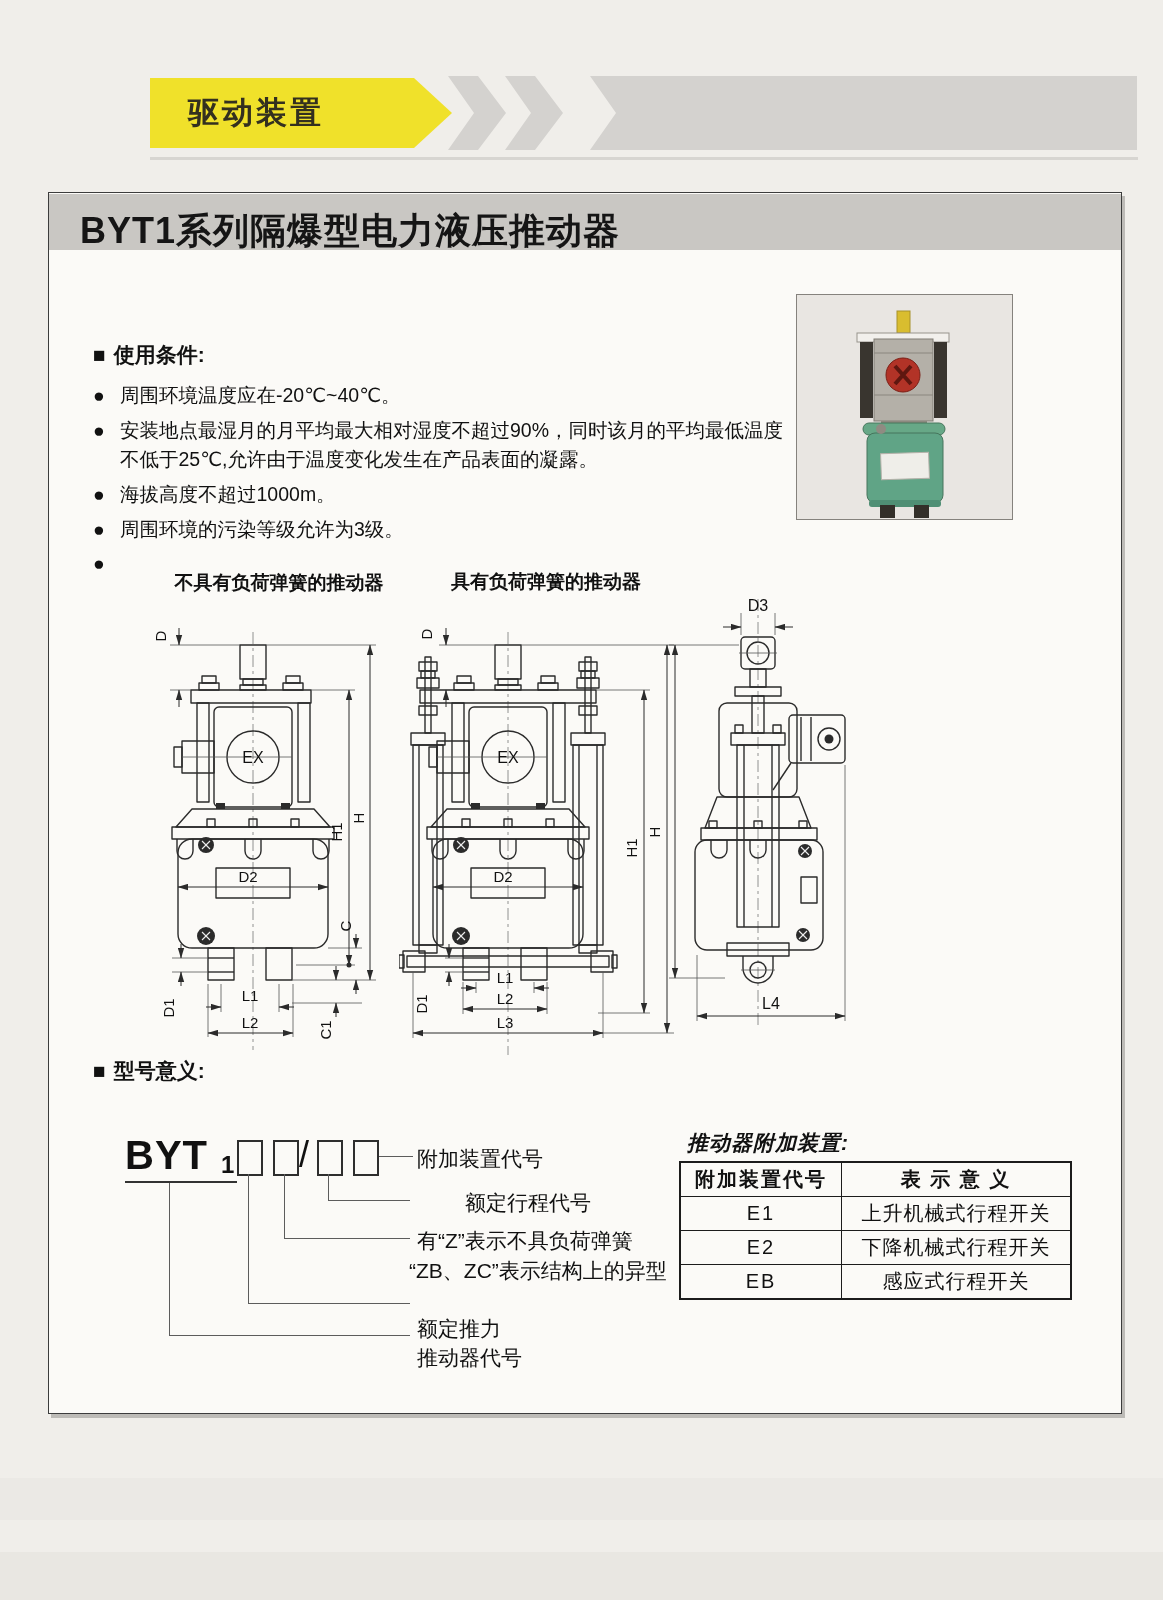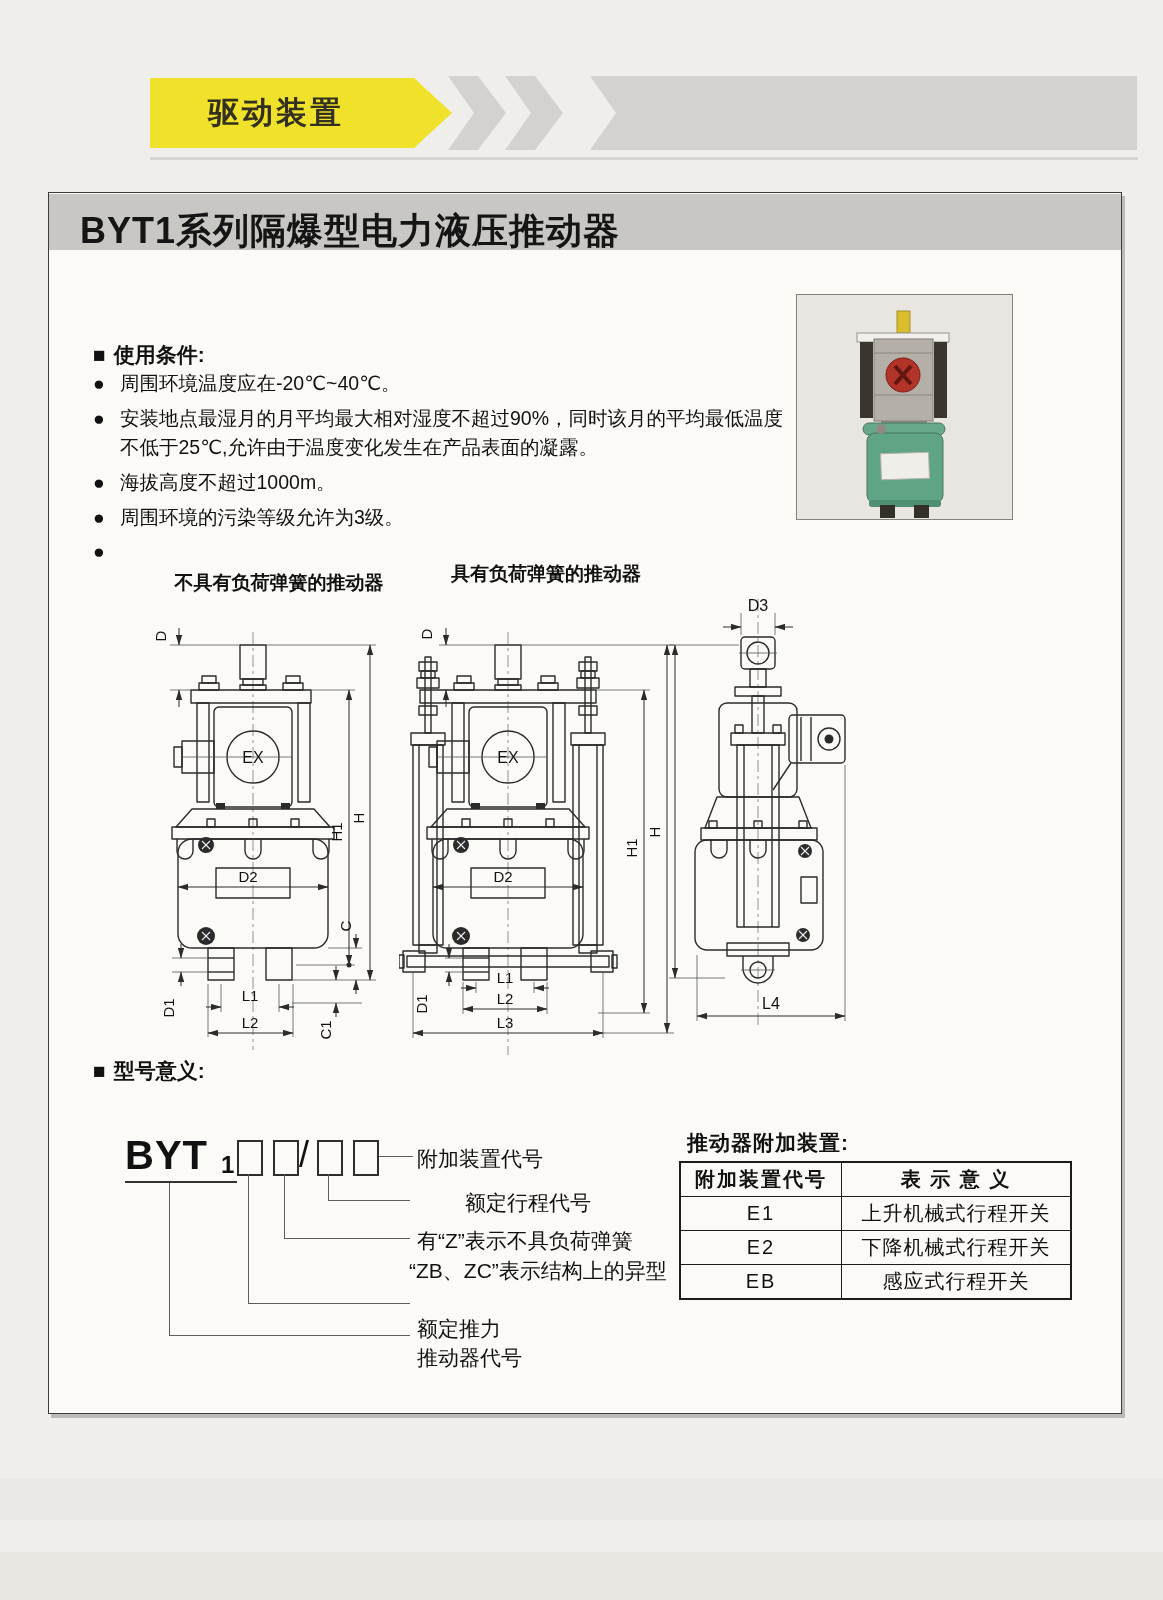--- a/index.html
+++ b/index.html
@@ -9,34 +9,34 @@
   
   .chev-gray{position:absolute;background:#d4d2cf;}
   .chev1{left:448px;top:76px;width:58px;height:74px;
          clip-path:polygon(0 0,30px 0,100% 50%,30px 100%,0 100%,26px 50%);}
   .chev2{left:505px;top:76px;width:58px;height:74px;
          clip-path:polygon(0 0,30px 0,100% 50%,30px 100%,0 100%,26px 50%);}
   .chev-band{left:562px;top:76px;width:575px;height:74px;
          clip-path:polygon(28px 0,100% 0,100% 100%,28px 100%,54px 50%,28px 0);}
   .yellow-arrow{position:absolute;left:150px;top:78px;width:302px;height:70px;background:#f0e12a;
          clip-path:polygon(0 0,calc(100% - 38px) 0,100% 50%,calc(100% - 38px) 100%,0 100%);}
-  .yellow-arrow span{display:block;padding-left:58px;line-height:70px;
+  .yellow-arrow span{display:block;padding-left:38px;line-height:70px;
          font-size:31px;font-weight:bold;color:#33301f;letter-spacing:3px;}
   .band-underline{position:absolute;left:150px;top:157px;width:988px;height:3px;background:#d7d5d1;}
   
   #cbox{position:absolute;left:48px;top:192px;width:1072px;height:1220px;background:#fbfaf7;
         border:1.5px solid #3c3c3c;box-shadow:3px 4px 0 #bdbbb7;}
   #titlebar{position:absolute;left:0;top:1px;width:100%;height:56px;background:#c9c7c3;}
   #titlebar .t{padding-left:31px;line-height:73px;font-size:36px;font-weight:bold;color:#151515;letter-spacing:1px;}
   
   #photo{position:absolute;left:747px;top:101px;width:215px;height:224px;background:#e9e6e2;
          border:1px solid #85827d;}
   
   #conds{position:absolute;left:44px;top:148px;width:700px;}
-  #conds .hd{font-size:21px;font-weight:bold;margin-bottom:0;}
+  #conds .hd{font-size:21px;font-weight:bold;margin-bottom:12px;}
   #conds .hd .sq{margin-right:8px;}
   #conds ul{list-style:none;margin:0;padding:0;}
   #conds li{position:relative;padding-left:27px;font-size:19.5px;line-height:1.52;margin-bottom:5px;font-weight:500;}
   #conds li .blt{position:absolute;left:0;top:0;}
   
   .cap{position:absolute;font-size:19px;font-weight:bold;text-align:center;}
   svg text{font-family:"Liberation Sans","DejaVu Sans",sans-serif;}
   .b{fill:none;stroke:#2b2b2b;stroke-width:1.4;stroke-linejoin:round;}
   .f{fill:#2b2b2b;stroke:none;}
   .ext{stroke:#555;stroke-width:0.8;fill:none;}
@@ -51,21 +51,21 @@
   #model-heading .sq{margin-right:8px;}
   .byt{left:76px;top:940px;font-size:40px;font-weight:bold;letter-spacing:1px;}
   .byt1{left:172px;top:958px;font-size:24px;font-weight:bold;}
   .mbox{width:22px;height:32px;border:2px solid #2e2e2e;top:947px;}
   .slash{left:250px;top:941px;font-size:36px;}
   .byt-underline{left:76px;top:988px;width:112px;border-top:2px solid #333;}
   .conn{border-left:1.2px solid #5c5c5c;border-bottom:1.2px solid #5c5c5c;}
   .dashline{border-top:1.5px solid #5c5c5c;}
   .callout{left:368px;font-size:21px;white-space:nowrap;}
   
-  #acc-title{left:638px;top:936px;font-size:21px;font-weight:bold;letter-spacing:1px;}
+  #acc-title{left:638px;top:936px;font-size:21px;font-weight:bold;letter-spacing:1px;font-style:italic;}
   #acc-table{position:absolute;left:630px;top:968px;border-collapse:collapse;background:#fbfaf7;}
   #acc-table td{border:1.5px solid #1c1c1c;height:33px;text-align:center;font-size:20px;padding:0 6px;}
   #acc-table tr td:first-child{width:148px;letter-spacing:2px;}
   #acc-table tr td:last-child{width:216px;letter-spacing:1px;}
   #acc-table tr.hrow td{font-weight:600;letter-spacing:2px;}
   #acc-table{border:2px solid #1c1c1c;}
 </style>
 </head>
 <body>
 
@@ -115,21 +115,21 @@
       <ul>
         <li><span class="blt">●</span><span>周围环境温度应在-20℃~40℃。</span></li>
         <li><span class="blt">●</span><span>安装地点最湿月的月平均最大相对湿度不超过90%，同时该月的平均最低温度不低于25℃,允许由于温度变化发生在产品表面的凝露。</span></li>
         <li><span class="blt">●</span><span>海拔高度不超过1000m。</span></li>
         <li><span class="blt">●</span><span>周围环境的污染等级允许为3级。</span></li>
         <li><span class="blt">●</span></li>
       </ul>
     </div>
 
     <div class="cap" style="left:95px;top:377px;width:270px;">不具有负荷弹簧的推动器</div>
-    <div class="cap" style="left:352px;top:368px;width:290px;">具有负荷弹簧的推动器</div>
+    <div class="cap" style="left:352px;top:376px;width:290px;">具有负荷弹簧的推动器</div>
 
     <svg class="abs" style="left:107px;top:407px;" width="250" height="455" viewBox="0 0 250 455">
       <defs>
         <marker id="arw" viewBox="0 0 10 6" markerWidth="11" markerHeight="7" refX="9.5" refY="3" orient="auto-start-reverse" markerUnits="userSpaceOnUse">
           <path d="M0,0 L10,3 L0,6 Z" fill="#2b2b2b"></path>
         </marker>
       </defs>
       <line class="cl" x1="97" y1="32" x2="97" y2="450"></line>
       <g class="b">
         <rect x="84" y="45" width="26" height="34"></rect>

